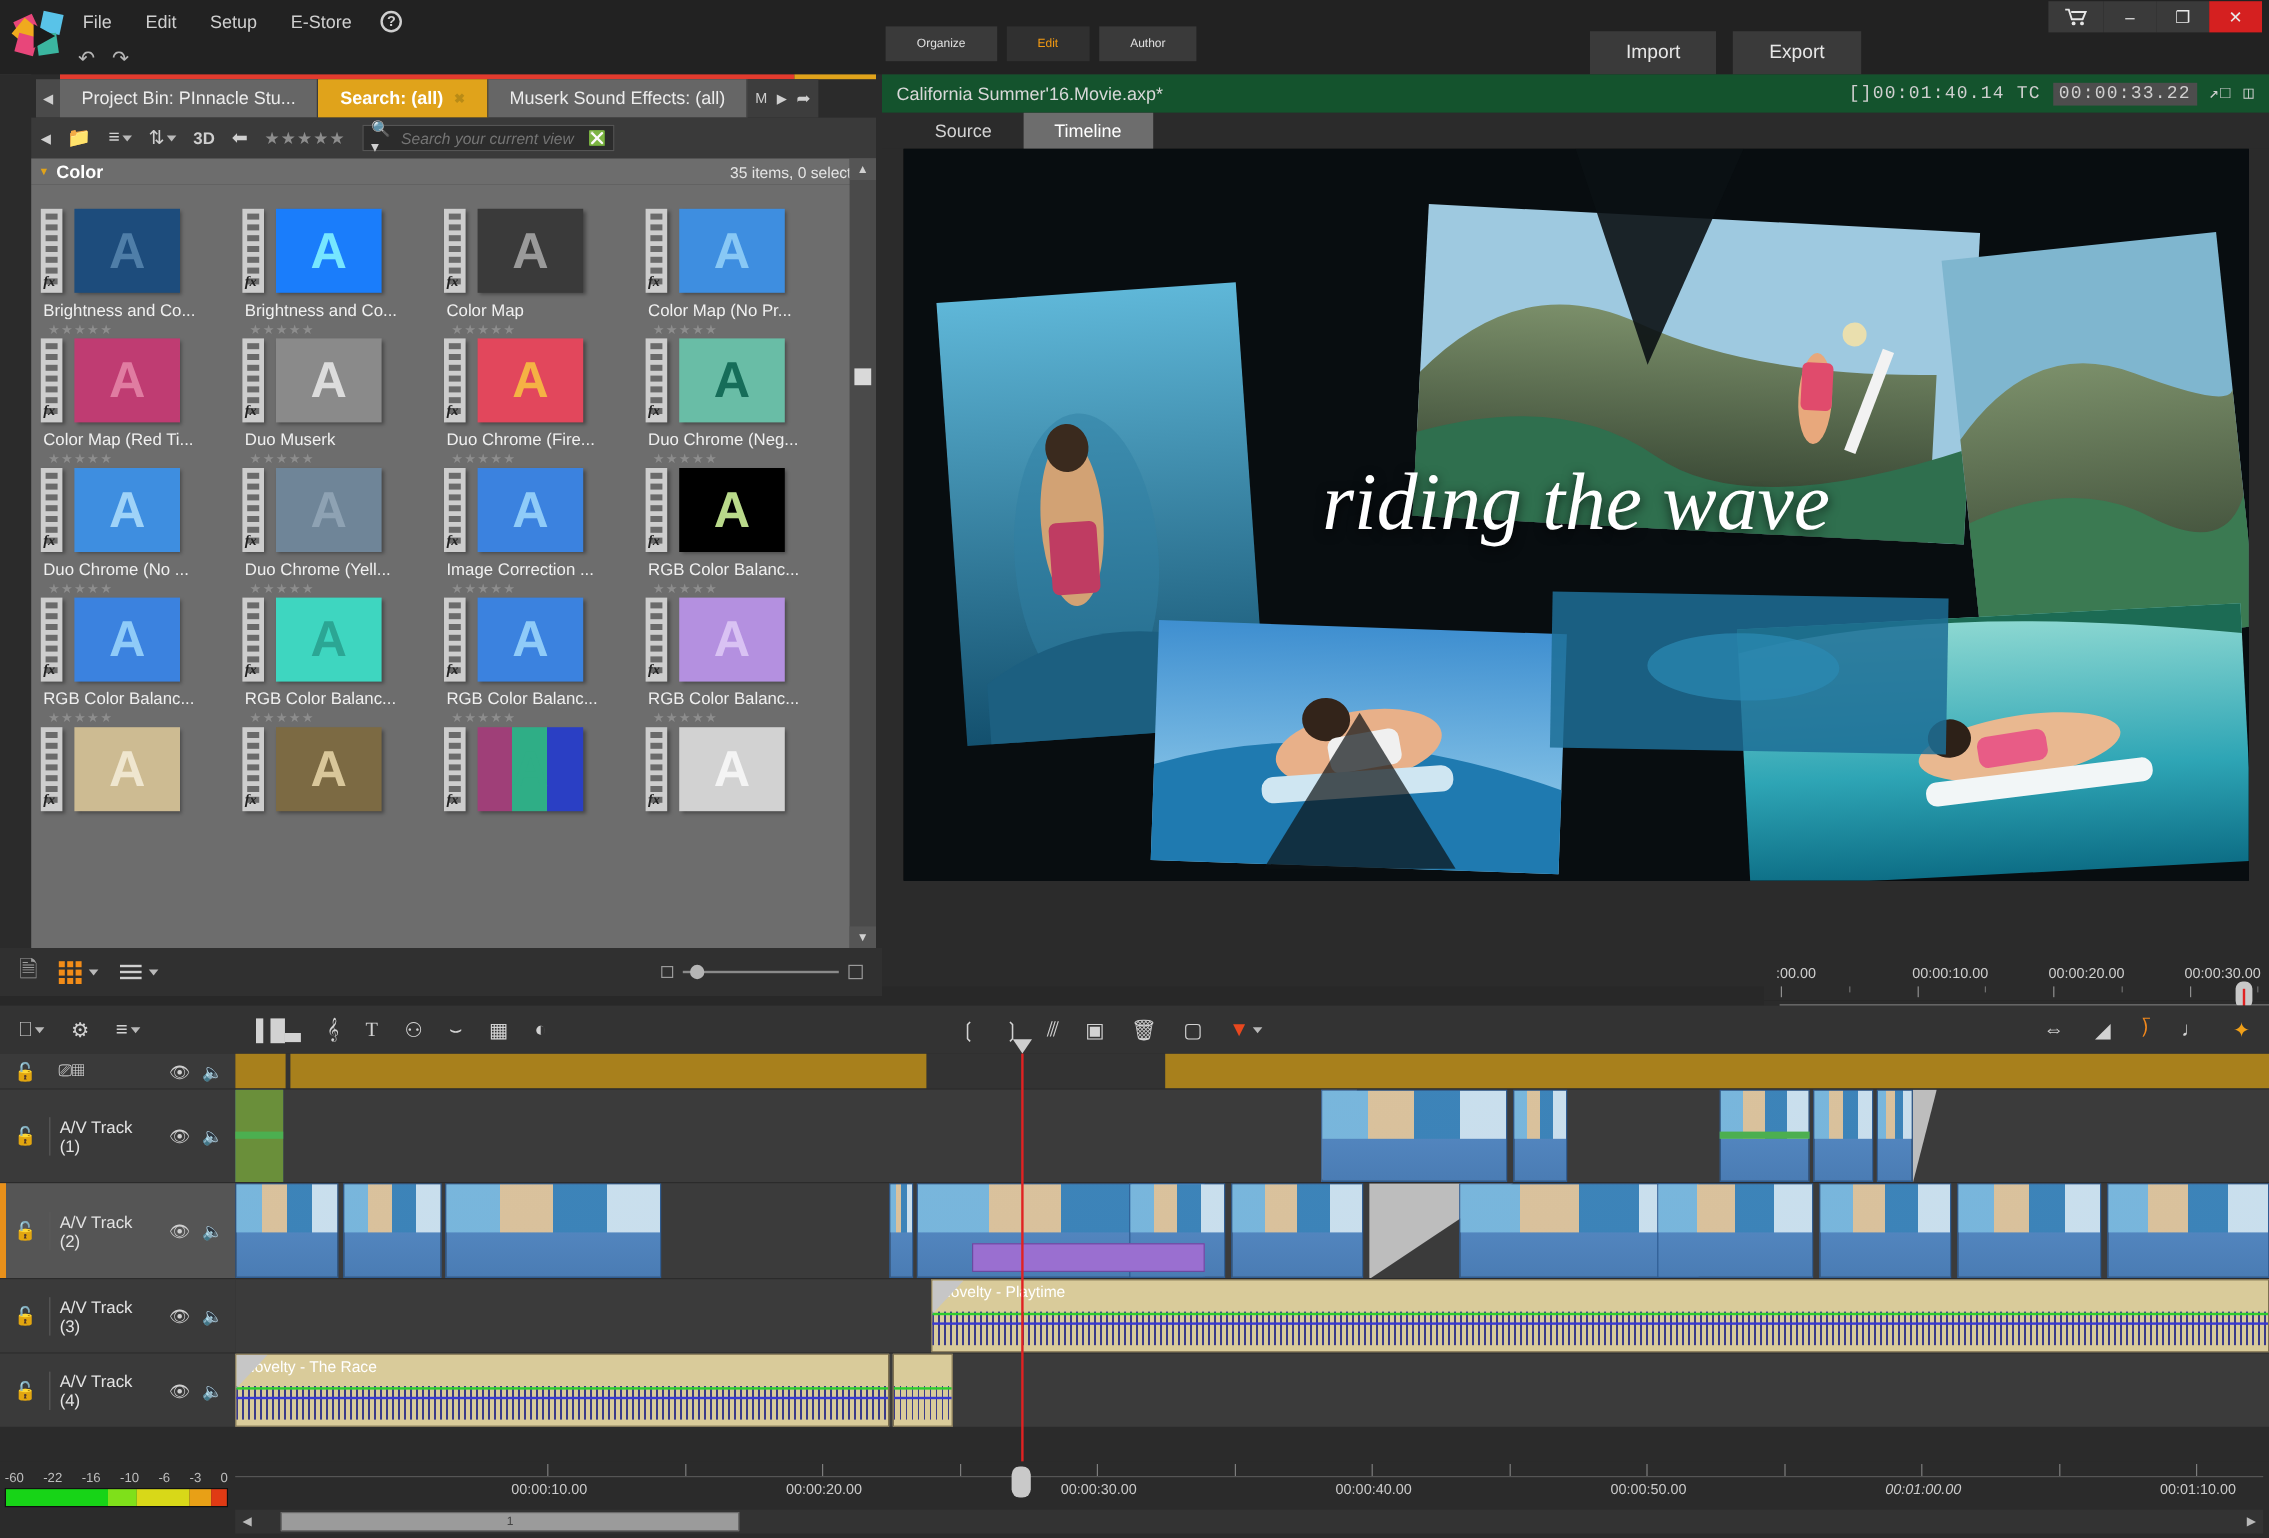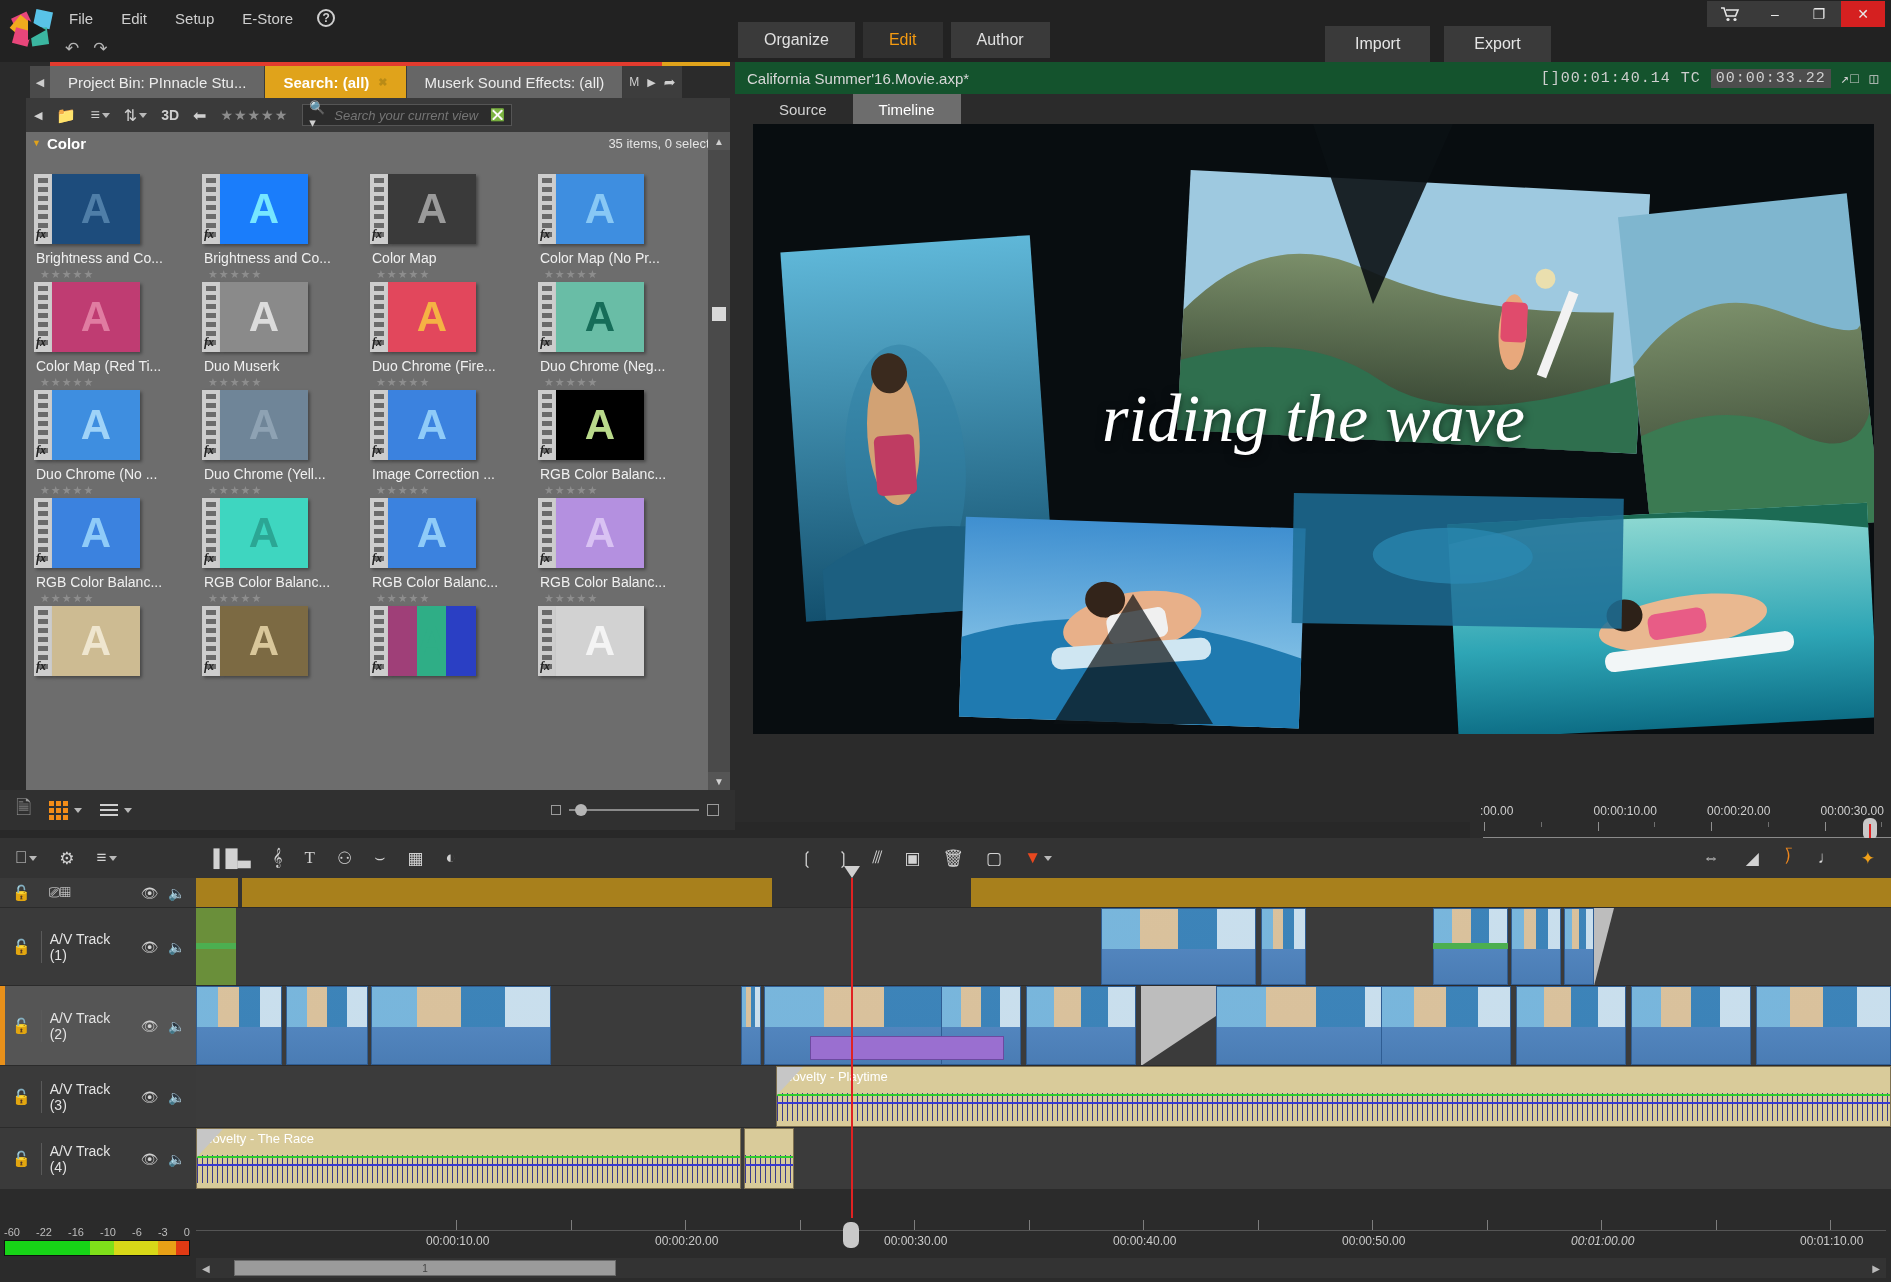--- a/index.html
+++ b/index.html
@@ -15,21 +15,21 @@
   
   .topbar{ position:absolute; left:0; top:0; width:1891px; height:62px; background:#222222; }
   .logo{ position:absolute; left:8px; top:4px; width:52px; height:52px; }
   .logo svg{ display:block; }
   .menu{ position:absolute; left:65px; top:6px; display:flex; align-items:center; gap:20px; height:24px;}
   .menu .mi{ font-size:15px; color:#cfcfcf; padding:2px 4px; cursor:default;}
   .help-icon{ width:18px;height:18px;border-radius:50%;border:2px solid #cfcfcf;display:inline-flex;
     align-items:center;justify-content:center;font-size:12px;font-weight:bold;color:#cfcfcf;}
   .undoredo{ position:absolute; left:65px; top:38px; display:flex; gap:14px; font-size:17px; color:#b5b5b5;}
   .modebtns{ position:absolute; left:738px; top:22px; display:flex; gap:8px;}
-  .modebtn{ background:#3a3a3a; color:#e0e0e0; border:none; padding:9px 26px; font-size:16px;
+  .modebtn{ background:#3a3a3a; color:#e0e0e0; border:none; padding:9px 26px; font-size:10px;
     font-family:inherit; cursor:pointer; }
   .modebtn.active{ background:#303030; color:#f59b11; }
   .ioBtns{ position:absolute; left:1325px; top:26px; display:flex; gap:14px;}
   .ioBtn{ background:#3a3a3a; color:#e6e6e6; border:none; padding:9px 30px; font-size:16px;
     font-family:inherit; cursor:pointer;}
   .cart{ position:absolute; left:1707px; top:1px; width:46px; height:26px; background:#3a3a3a;
     display:flex;align-items:center;justify-content:center;}
   .wbtns{ position:absolute; right:6px; top:1px; display:flex; }
   .wbtn{ width:44px; height:26px; display:flex;align-items:center;justify-content:center;
     background:#3a3a3a; color:#e8e8e8; font-size:14px; }
@@ -69,21 +69,21 @@
 
   .bingrid{ position:absolute; left:26px; top:154px; width:690px; height:636px; background:#6d6d6d;
     padding:6px 0 0 8px; overflow:hidden;}
   .binscroll{ position:absolute; left:708px; top:132px; width:22px; height:658px; background:#4a4a4a;}
   .binscroll .sbtn{ height:18px; background:#555; display:flex;align-items:center;justify-content:center;
      color:#d0d0d0;font-size:10px;}
   .binscroll .sbox{ position:absolute; left:4px; top:175px; width:14px; height:14px; background:#d9d9d9;}
   .cellrow{ display:flex; }
   .cell{ width:168px; margin-bottom:2px; }
   .cell .rate{ height:14px; color:#8d8d8d; font-size:11px; letter-spacing:1px; padding-left:6px;}
-  .thumbwrap{ display:flex; align-items:flex-start; }
+  .thumbwrap{ display:flex; align-items:flex-start;gap:10px; }
   .filmstrip{ width:18px; height:70px; background:#cdcdcd; position:relative;
      box-shadow:2px 2px 3px rgba(0,0,0,.35);}
   .filmstrip .perf{ position:absolute; left:4px; width:10px; height:5px; background:#6a6a6a;}
   .filmstrip .fx{ position:absolute; bottom:2px; left:2px; font-style:italic; font-size:12px;
      font-family:"Liberation Serif",serif; color:#222; font-weight:bold;}
   .swatch{ width:88px; height:70px; display:flex; align-items:center; justify-content:center;
      box-shadow:2px 2px 3px rgba(0,0,0,.35); overflow:hidden; position:relative;}
   .swatch .A{ font-size:42px; font-weight:bold; font-family:"Liberation Sans",sans-serif; line-height:1;}
   .cell .cap{ font-size:14px; color:#f0f0f0; padding:6px 0 0 2px; white-space:nowrap; overflow:hidden;}
 

